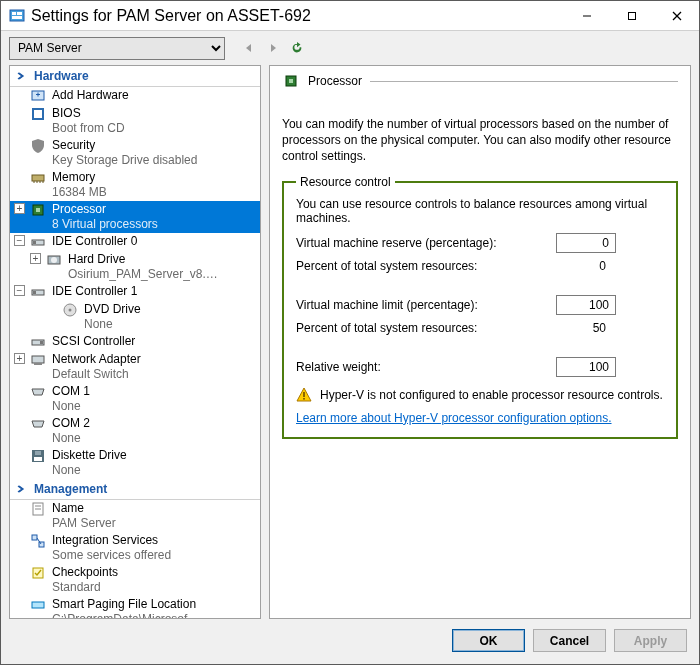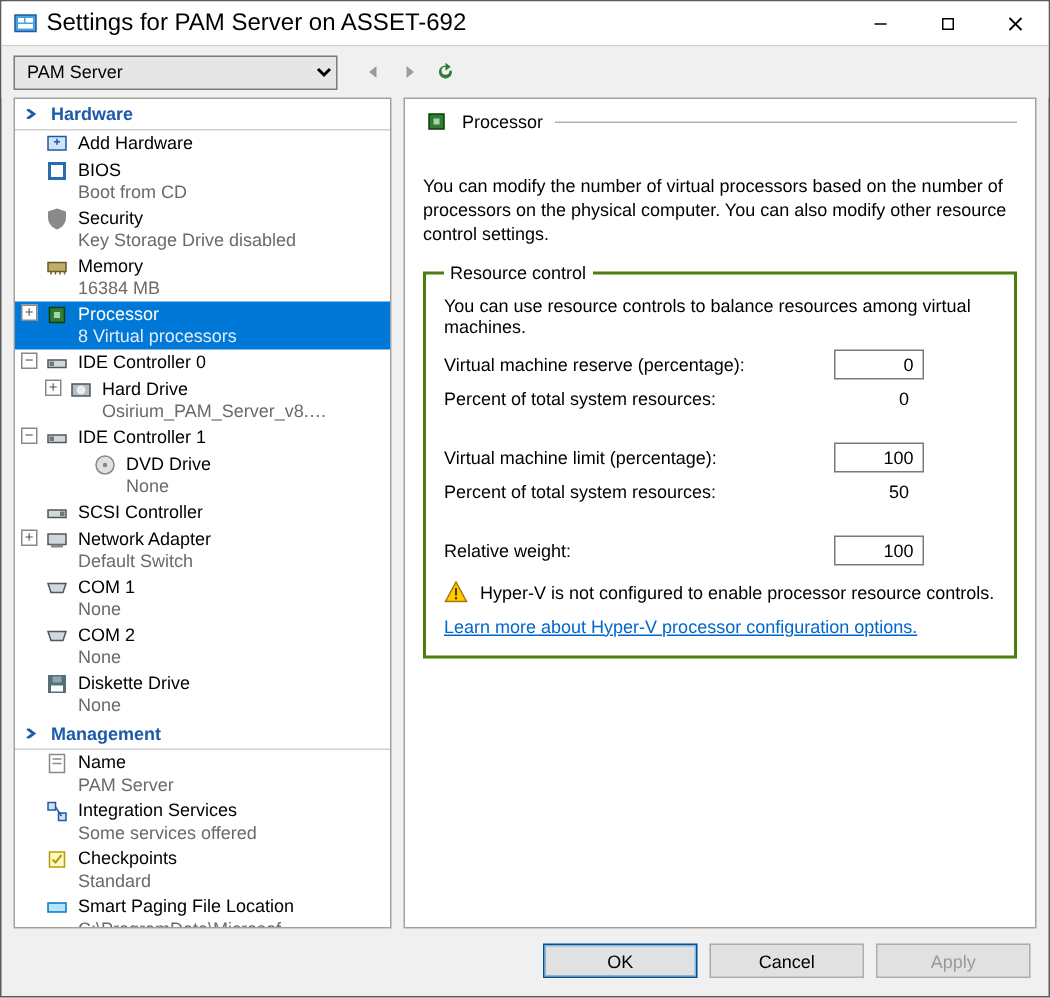--- a/index.html
+++ b/index.html
@@ -167,25 +167,25 @@
   .warn-row { display:flex; gap:8px; align-items:center; margin-top:10px;}
   .warn-row .warnicon{ width:16px; height:16px; flex:none;}
   .link { color: var(--link); text-decoration: underline; margin-top:8px; display:inline-block;}
 
   
   .buttons {
     display:flex; justify-content:flex-end; gap:8px;
     padding: 10px 12px 12px 0;
   }
   .btn {
-    width:103px; height:23px;
+    width:73px; height:23px;
     background: var(--btn-bg);
     border:1px solid var(--btn-border);
     font-family:inherit; font-size:12px;
-    display:flex; align-items:center; justify-content:center;
+    display:flex; align-items:center; justify-content:center;font-weight:bold;
   }
   .btn.default { border:1px solid #005499; background:#e1e1e1; box-shadow:0 0 0 1px #8ab4d8 inset;}
   .btn.disabled { color:#9a9a9a; }
 
   
   .ico16 svg { width:16px; height:16px; }
 </style>
 </head>
 <body>
 

